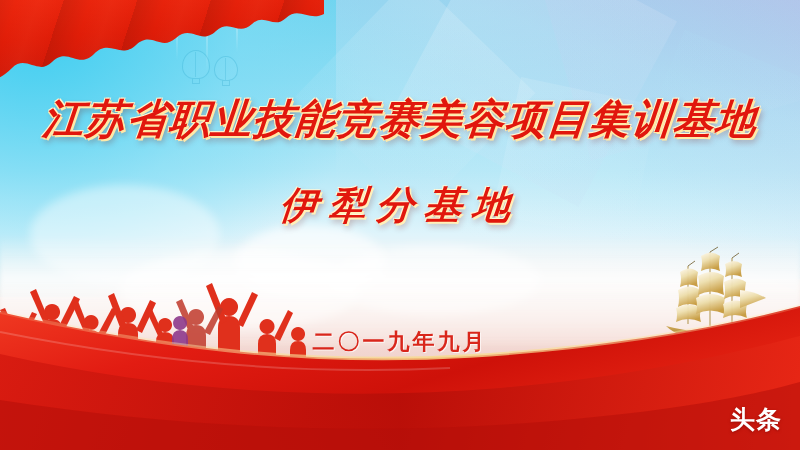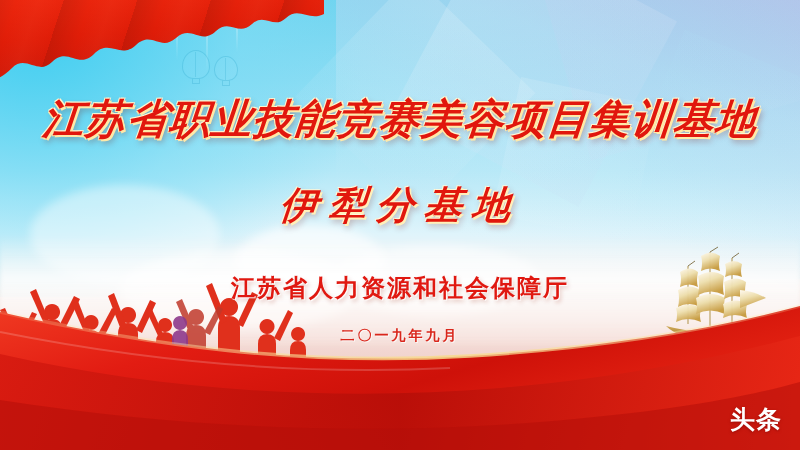--- a/index.html
+++ b/index.html
@@ -90,21 +90,21 @@
       3px 4px 6px rgba(120,10,0,.32);
     transform:skewX(-5deg);
   }
   .org{
     top:272px;font-family:"DejaVu Serif","Liberation Serif",serif;
     font-size:24px;font-weight:bold;letter-spacing:2px;color:#e01810;
     text-shadow:1px 1px 0 rgba(255,255,255,.85), 2px 3px 4px rgba(150,30,10,.25);
   }
   .date{
     top:327px;font-family:"DejaVu Serif","Liberation Serif",serif;
-    font-size:14px;font-weight:bold;letter-spacing:3px;color:#d9261b;
+    font-size:22px;font-weight:bold;letter-spacing:3px;color:#d9261b;
     text-shadow:1px 1px 0 rgba(255,255,255,.7);
   }
 
   
   .watermark{
     position:absolute;right:18px;bottom:14px;display:flex;align-items:center;gap:6px;
     color:#ffffff;font-weight:bold;
     text-shadow:0 1px 3px rgba(120,0,0,.55);
   }
   .wm-logo{font-size:25px;letter-spacing:1px;font-family:"DejaVu Sans","Liberation Sans",sans-serif;}
@@ -258,20 +258,19 @@
     </defs>
     <path d="M0,62 C150,96 300,116 470,106 C600,98 710,80 800,56 L800,200 L0,200 Z" fill="url(#rib1)"></path>
     <path d="M0,62 C150,96 300,116 470,106 C600,98 710,80 800,56" fill="none" stroke="url(#goldEdge)" stroke-width="3.5"></path>
     <path d="M0,104 C160,140 330,152 500,138 C640,126 730,104 800,86 L800,200 L0,200 Z" fill="url(#rib2)" opacity=".9"></path>
     <path d="M0,150 C180,178 360,186 540,172 C670,162 750,146 800,132 L800,200 L0,200 Z" fill="#b50f09" opacity=".55"></path>
     <path d="M0,82 C140,110 290,126 450,118" fill="none" stroke="rgba(255,255,255,.18)" stroke-width="2"></path>
   </svg>
 
   <div class="txt title-main">江苏省职业技能竞赛美容项目集训基地</div>
   <div class="txt title-sub">伊犁分基地</div>
-  <div class="txt org">江苏省人力资源和社会保障厅</div>
   <div class="txt date">二〇一九年九月</div>
 
   <div class="watermark">
     <span class="wm-logo">头条</span>
   </div>
 
 </div>
 
 </body></html>

